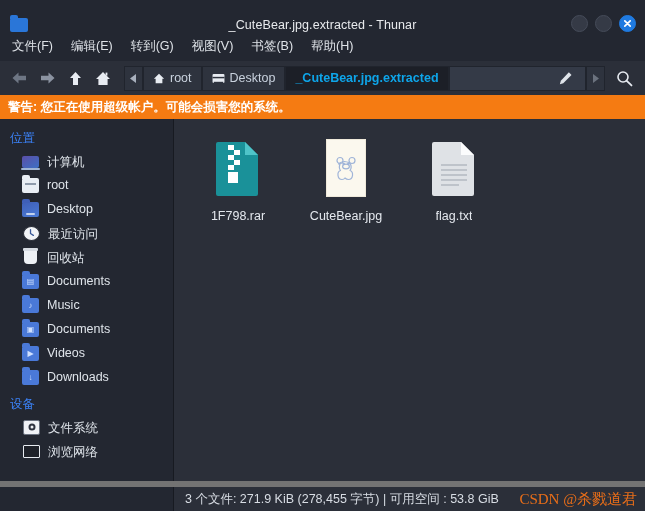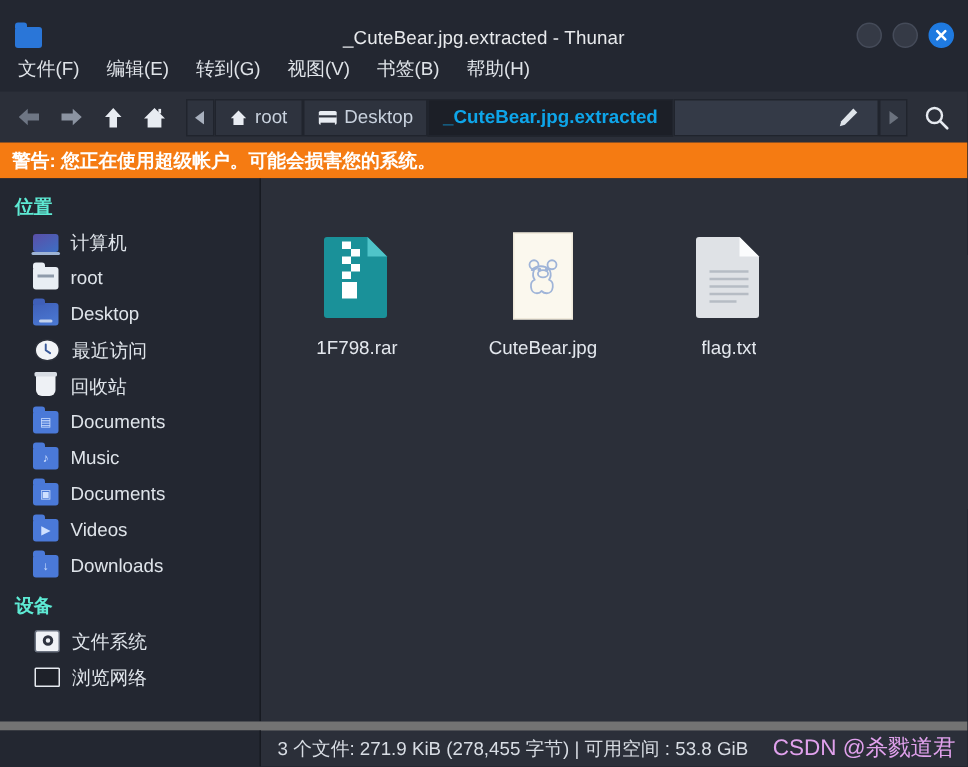--- a/index.html
+++ b/index.html
@@ -136,22 +136,22 @@
   }
   .sidebar {
     width: 174px; flex: 0 0 174px;
     background: #232731;
     border-right: 1px solid #171a21;
     padding-top: 6px;
     overflow: hidden;
     position: relative;
   }
   .side-head {
-    font-size: 12.5px; font-weight: bold;
-    color: #5eead4;
+    font-size: 12.5px; font-weight: normal;
+    color: #3b82f6;
     padding: 5px 0 4px 10px;
   }
   .side-item {
     display: flex; align-items: flex-start;
     gap: 8px;
     padding: 3px 0 3px 22px;
     height: 24px;
     font-size: 12.5px;
     color: #dfe4ea;
   }
@@ -229,22 +229,22 @@
 
   
   .fileview {
     flex: 1 1 auto;
     background: #2b2f39;
     position: relative;
     overflow: hidden;
   }
   .icon-grid {
     display: flex;
-    padding: 28px 14px;
-    gap: 24px;
+    padding: 12px 14px;
+    gap: 8px;
     flex-wrap: wrap;
   }
   .file-cell {
     width: 100px;
     display: flex; flex-direction: column; align-items: center;
     padding-top: 4px;
   }
   .file-thumb {
     width: 62px; height: 66px;
     display: flex; align-items: center; justify-content: center;
@@ -279,25 +279,25 @@
   .status-text {
     font-size: 12.5px; color: #d8dde4;
     padding-left: 11px;
     white-space: nowrap;
   }
   .watermark {
     position: absolute;
     right: 8px; top: 50%;
     transform: translateY(-50%);
     font-size: 15px;
-    color: #f0abfc;
+    color: #f97316;
     opacity: .92;
     white-space: nowrap;
     pointer-events: none;
-    font-family: Liberation Sans, sans-serif;
+    font-family: Liberation Serif, serif;
   }
 </style>
 </head>
 <body>
 
 <div id="app">
 
   <div class="titlebar">
     <div class="title-folder-icon"></div>
     <div class="window-title">_CuteBear.jpg.extracted - Thunar</div>

